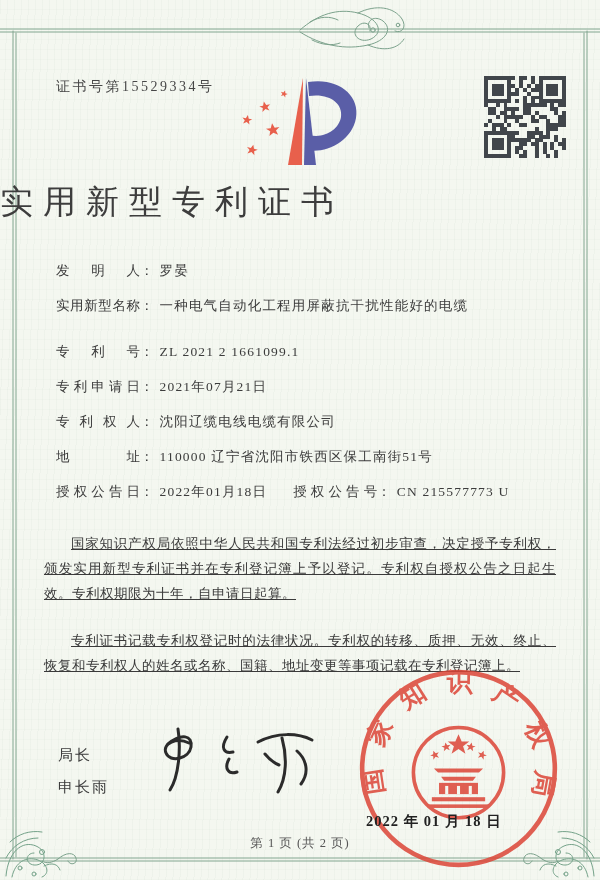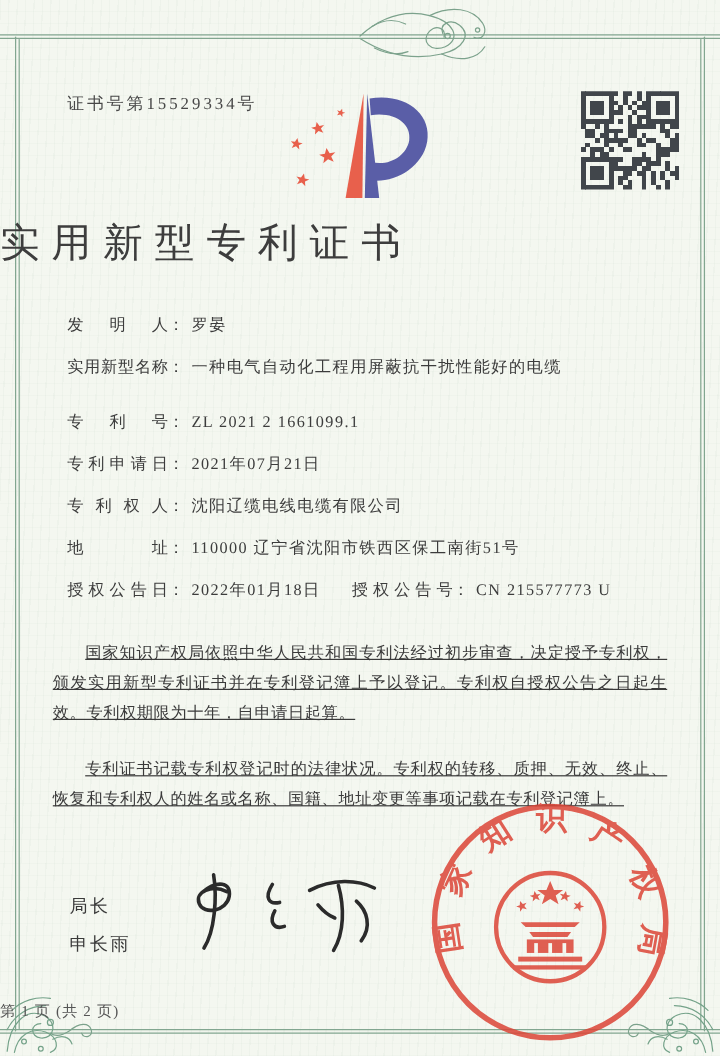--- a/index.html
+++ b/index.html
@@ -30,21 +30,21 @@
   .paras{position:absolute;left:44px;right:44px;top:531px;font-size:13.5px;line-height:25px;
          color:#3a3a3a;text-align:justify;text-decoration:underline;}
   .paras p{margin:0;text-indent:2em;letter-spacing:.5px;}
   .paras p + p{margin-top:22px;}
   .sig-title{position:absolute;left:58px;top:746px;font-size:15px;letter-spacing:2px;font-family:Liberation Serif, serif;}
   .sig-name{position:absolute;left:58px;top:778px;font-size:15px;letter-spacing:2px;}
   .sig-hand{position:absolute;left:140px;top:724px;width:190px;height:88px;}
   .seal{position:absolute;left:356px;top:666px;width:205px;height:205px;opacity:.85;z-index:3;}
   .seal-date{position:absolute;left:366px;top:812px;z-index:4;font-size:14.5px;font-weight:600;
              color:#222;letter-spacing:1px;}
-  .footer{position:absolute;left:0;right:0;top:835px;font-size:12.5px;
+  .footer{position:absolute;left:0;right:0;top:835px;text-align:center;font-size:12.5px;
           color:#555;letter-spacing:1px;z-index:2;}
 </style>
 </head>
 <body>
 
 <div class="page">
 
   <svg class="decor" viewBox="0 0 600 880" fill="none" stroke="#82a690" stroke-width="1" stroke-linecap="round">
 
     <g>
@@ -432,17 +432,18 @@
         <path d="M-17,4 L17,4 L14,8 L-14,8 Z"></path>
         <rect x="-19" y="10" width="38" height="11"></rect>
         <rect x="-13" y="13" width="3" height="8" fill="#f4f7f0"></rect>
         <rect x="-1.5" y="13" width="3" height="8" fill="#f4f7f0"></rect>
         <rect x="10" y="13" width="3" height="8" fill="#f4f7f0"></rect>
         <rect x="-26" y="24" width="52" height="4"></rect>
         <rect x="-30" y="31" width="60" height="3.5"></rect>
       </g>
     </svg>
 
+    <div class="seal-date">2022 年 01 月 18 日</div>
 
     <div class="footer">第 1 页 (共 2 页)</div>
 
   </div>
 </div>
 
 </body></html>

